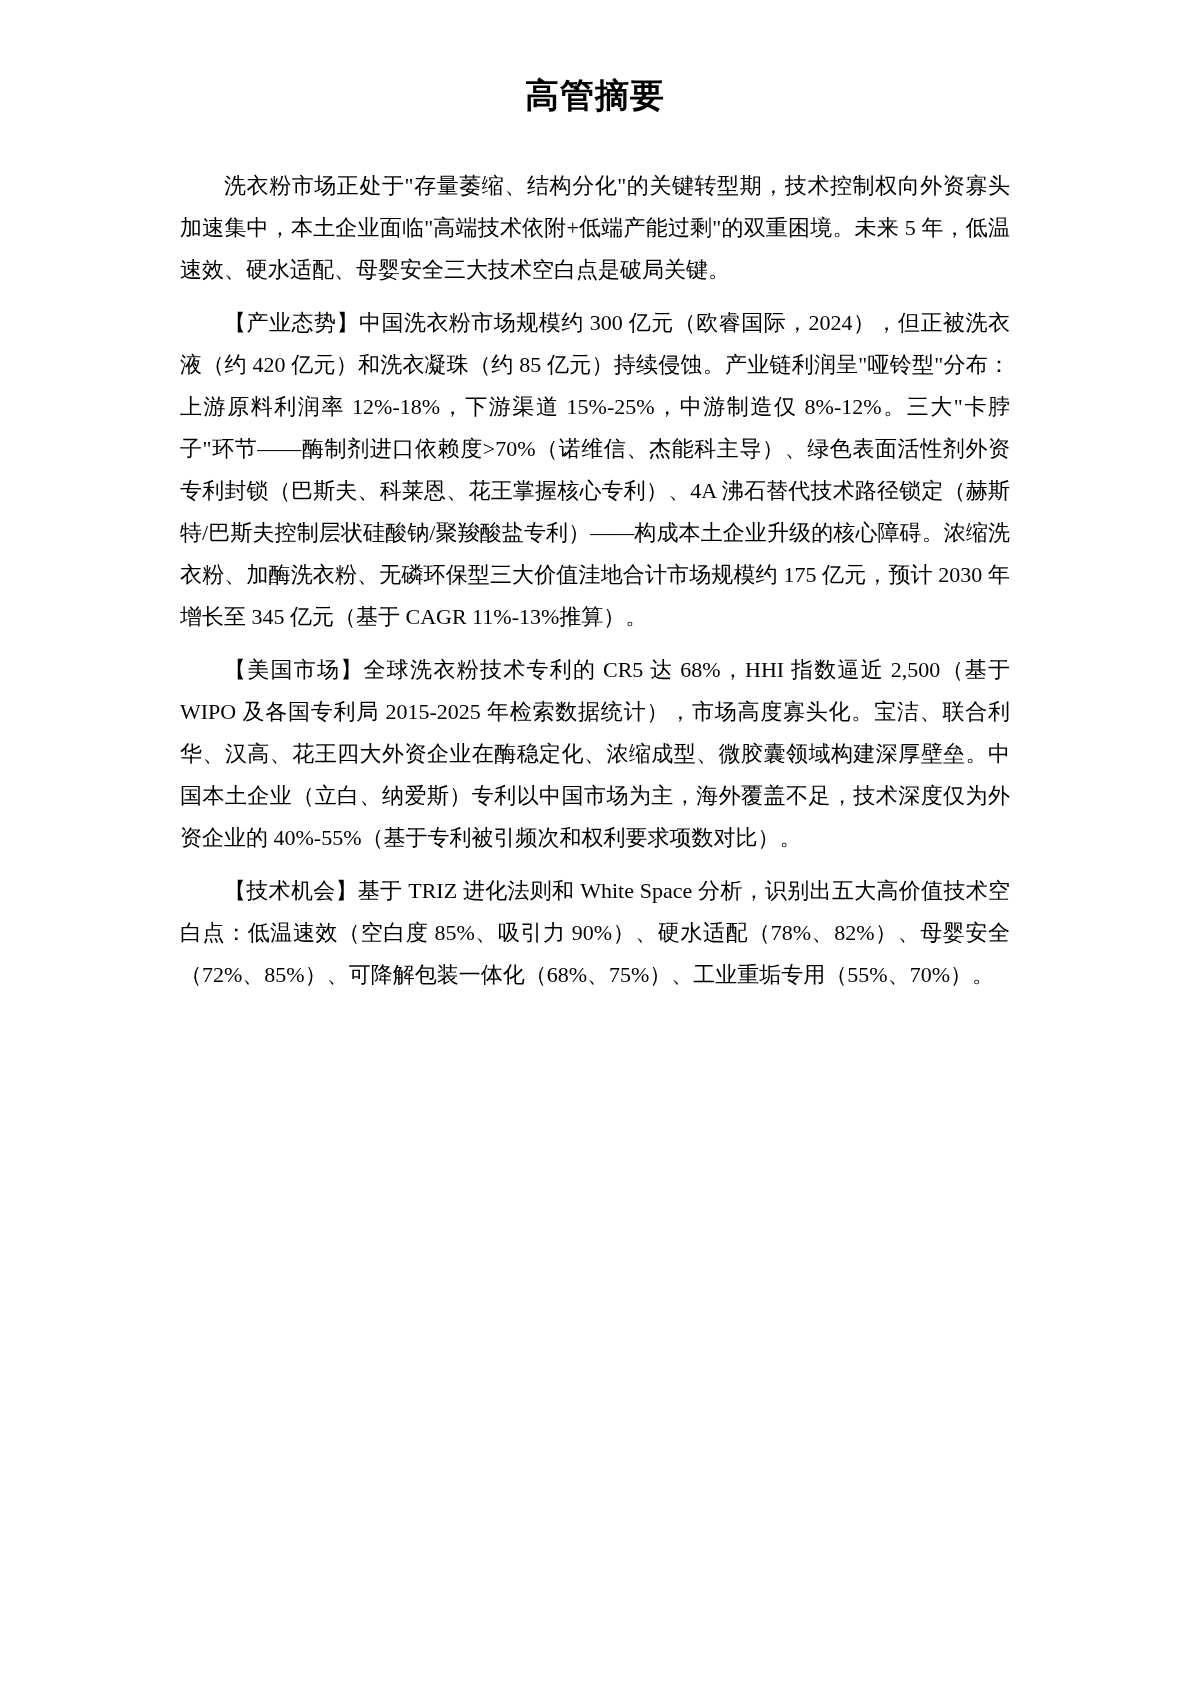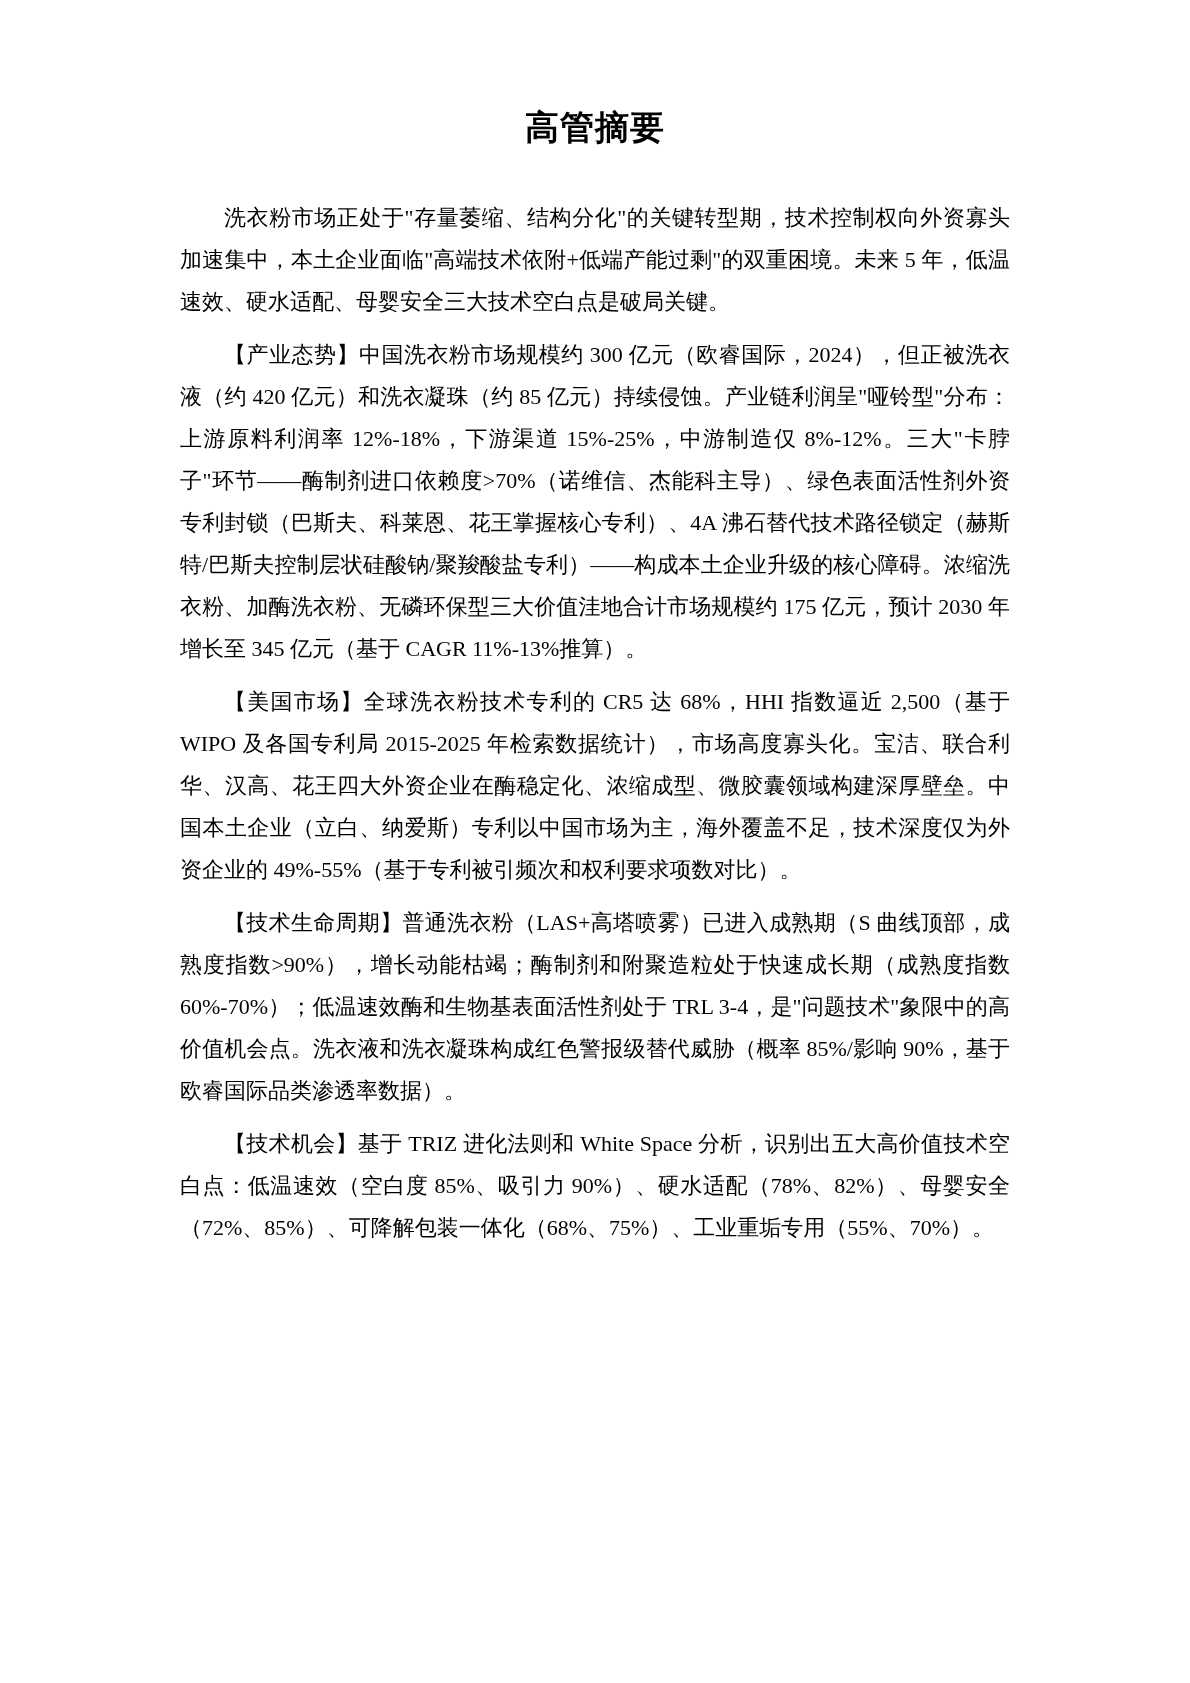--- a/index.html
+++ b/index.html
@@ -11,21 +11,21 @@
     width: 1190px;
     height: 1683px;
     color: #000000;
     font-family: "Liberation Serif", "DejaVu Serif", serif;
     overflow: hidden;
   }
   .page {
     box-sizing: border-box;
     width: 1190px;
     height: 1633px;
-    padding: 106px 180px 0 180px;
+    padding: 74px 180px 0 180px;
   }
   .doc-title {
     font-family: "Liberation Sans", "DejaVu Sans", sans-serif;
     font-weight: bold;
     font-size: 34px;
     line-height: 1.25;
     text-align: center;
     margin: 0 0 48px 0;
     letter-spacing: 1px;
   }
@@ -46,20 +46,19 @@
 <body>
 
 <div class="page">
 
   <h1 class="doc-title">高管摘要</h1>
 
   <p class="para"><span>洗衣粉市场正处于"存量萎缩、结构分化"的关键转型期，技术控制权向外资寡头加速集中，本土企业面临"高端技术依附+低端产能过剩"的双重困境。未来 5 年，低温速效、硬水适配、母婴安全三大技术空白点是破局关键。</span></p>
 
   <p class="para"><strong class="label">【产业态势】</strong><span>中国洗衣粉市场规模约 300 亿元（欧睿国际，2024），但正被洗衣液（约 420 亿元）和洗衣凝珠（约 85 亿元）持续侵蚀。产业链利润呈"哑铃型"分布：上游原料利润率 12%-18%，下游渠道 15%-25%，中游制造仅 8%-12%。三大"卡脖子"环节——酶制剂进口依赖度&gt;70%（诺维信、杰能科主导）、绿色表面活性剂外资专利封锁（巴斯夫、科莱恩、花王掌握核心专利）、4A 沸石替代技术路径锁定（赫斯特/巴斯夫控制层状硅酸钠/聚羧酸盐专利）——构成本土企业升级的核心障碍。浓缩洗衣粉、加酶洗衣粉、无磷环保型三大价值洼地合计市场规模约 175 亿元，预计 2030 年增长至 345 亿元（基于 CAGR 11%-13%推算）。</span></p>
 
-  <p class="para"><strong class="label">【美国市场】</strong><span>全球洗衣粉技术专利的 CR5 达 68%，HHI 指数逼近 2,500（基于 WIPO 及各国专利局 2015-2025 年检索数据统计），市场高度寡头化。宝洁、联合利华、汉高、花王四大外资企业在酶稳定化、浓缩成型、微胶囊领域构建深厚壁垒。中国本土企业（立白、纳爱斯）专利以中国市场为主，海外覆盖不足，技术深度仅为外资企业的 49%-55%（基于专利被引频次和权利要求项数对比）。</span></p>
+  <p class="para"><strong class="label">【美国市场】</strong><span>全球洗衣粉技术专利的 CR5 达 68%，HHI 指数逼近 2,500（基于 WIPO 及各国专利局 2015-2025 年检索数据统计），市场高度寡头化。宝洁、联合利华、汉高、花王四大外资企业在酶稳定化、浓缩成型、微胶囊领域构建深厚壁垒。中国本土企业（立白、纳爱斯）专利以中国市场为主，海外覆盖不足，技术深度仅为外资企业的 40%-55%（基于专利被引频次和权利要求项数对比）。</span></p>
 
-  <p class="para"><strong class="label">【技术生命周期】</strong><span>普通洗衣粉（LAS+高塔喷雾）已进入成熟期（S 曲线顶部，成熟度指数&gt;90%），增长动能枯竭；酶制剂和附聚造粒处于快速成长期（成熟度指数 60%-70%）；低温速效酶和生物基表面活性剂处于 TRL 3-4，是"问题技术"象限中的高价值机会点。洗衣液和洗衣凝珠构成红色警报级替代威胁（概率 85%/影响 90%，基于欧睿国际品类渗透率数据）。</span></p>
 
 
   <p class="para"><strong class="label">【技术机会】</strong><span>基于 TRIZ 进化法则和 White Space 分析，识别出五大高价值技术空白点：低温速效（空白度 85%、吸引力 90%）、硬水适配（78%、82%）、母婴安全（72%、85%）、可降解包装一体化（68%、75%）、工业重垢专用（55%、70%）。</span></p>
 
 </div>
 
 </body></html>

